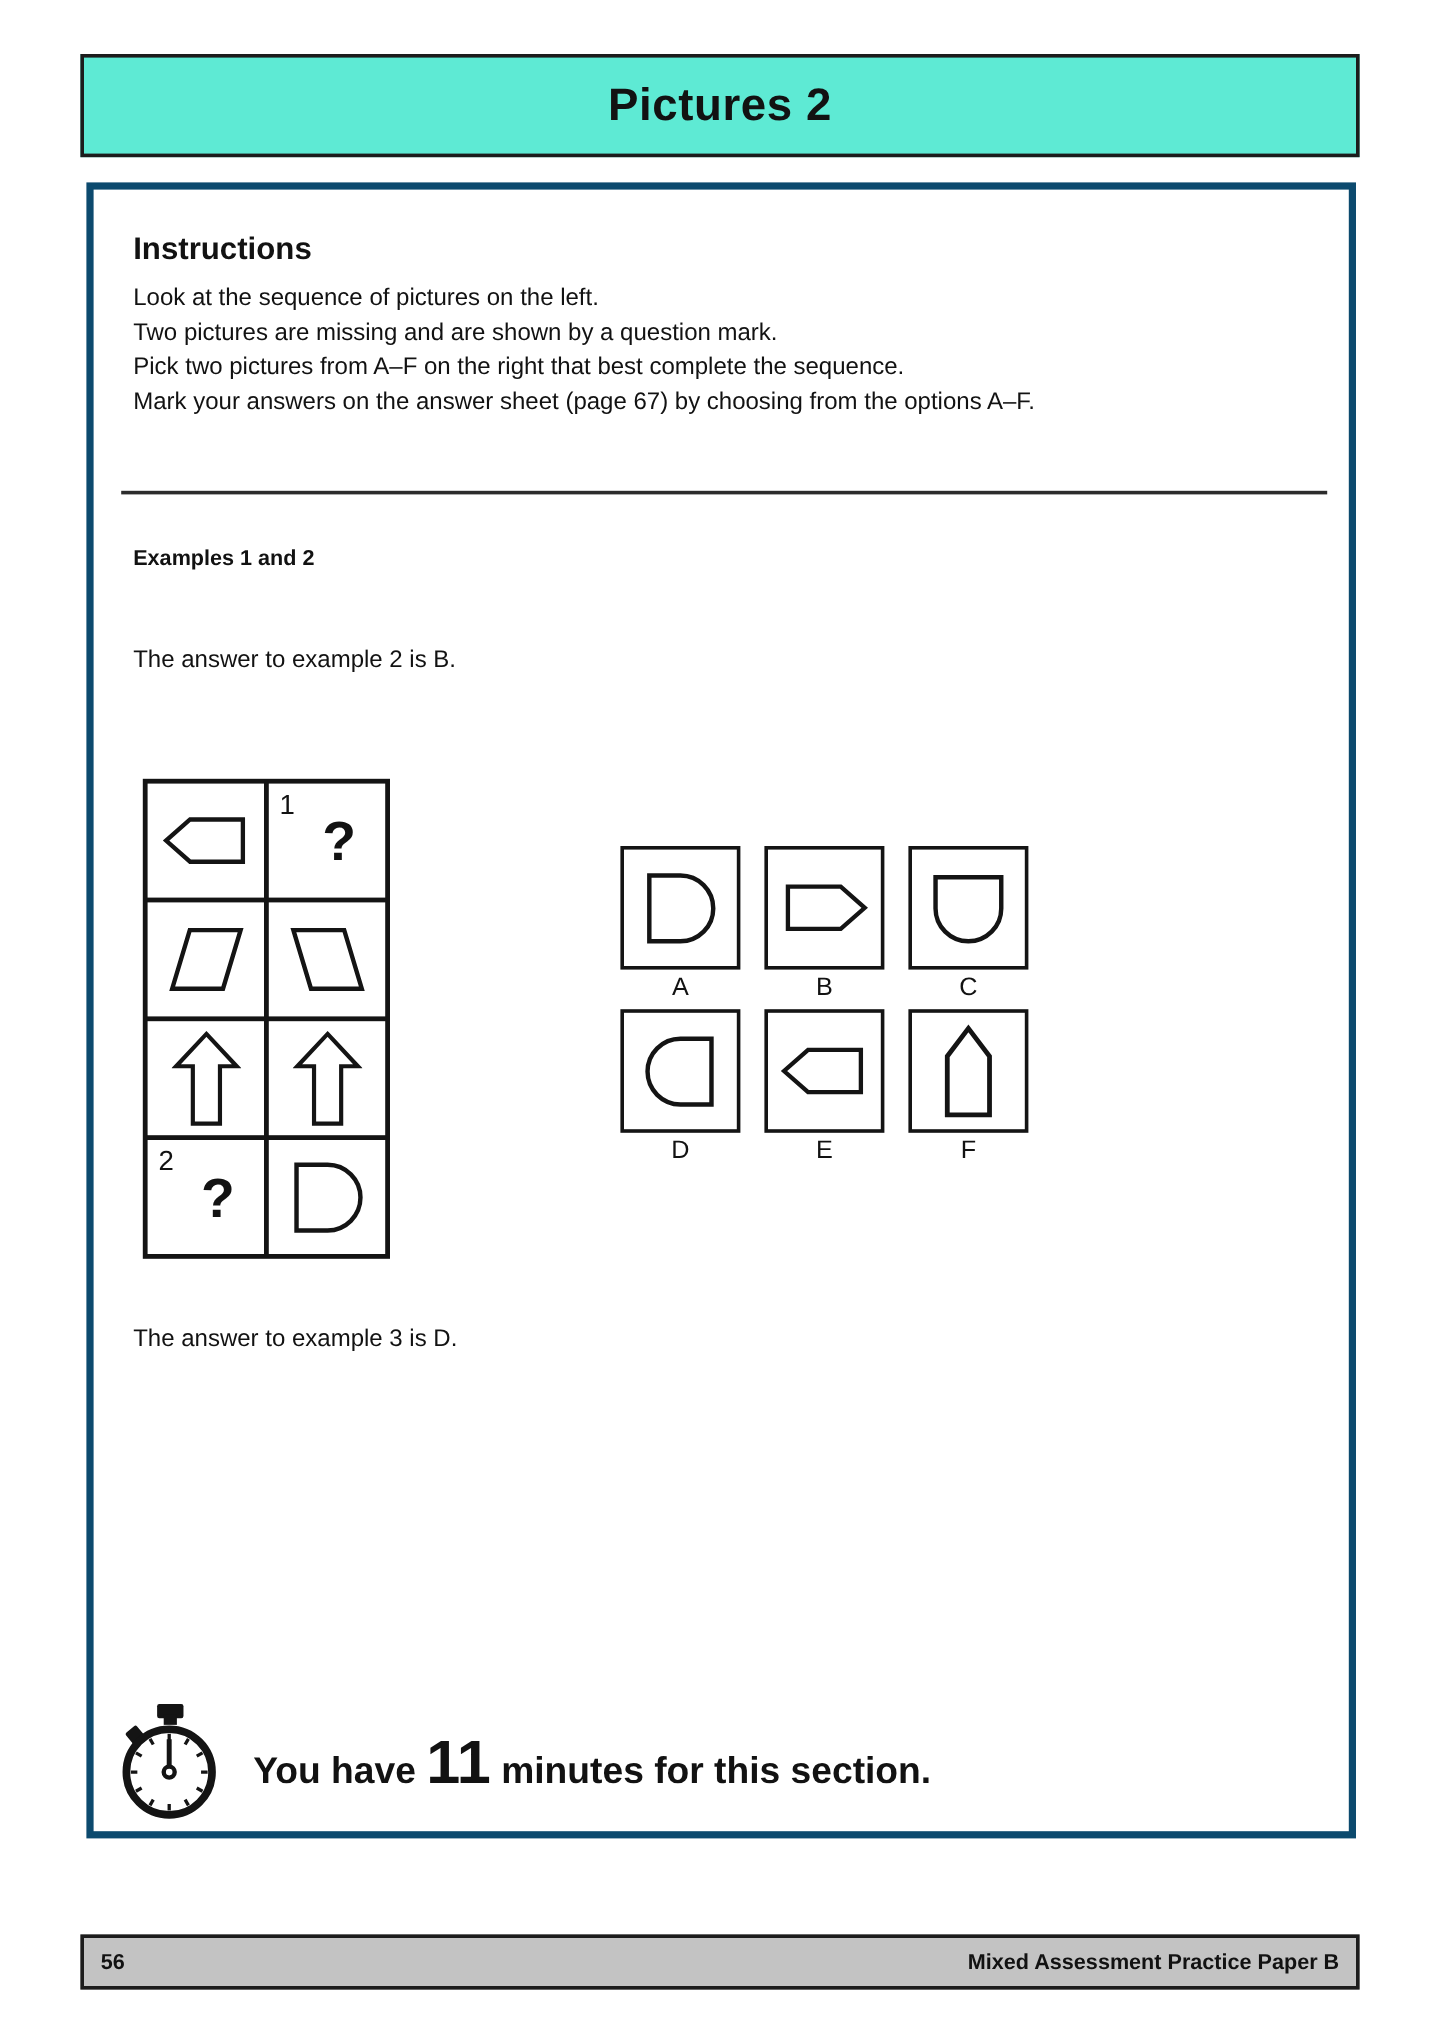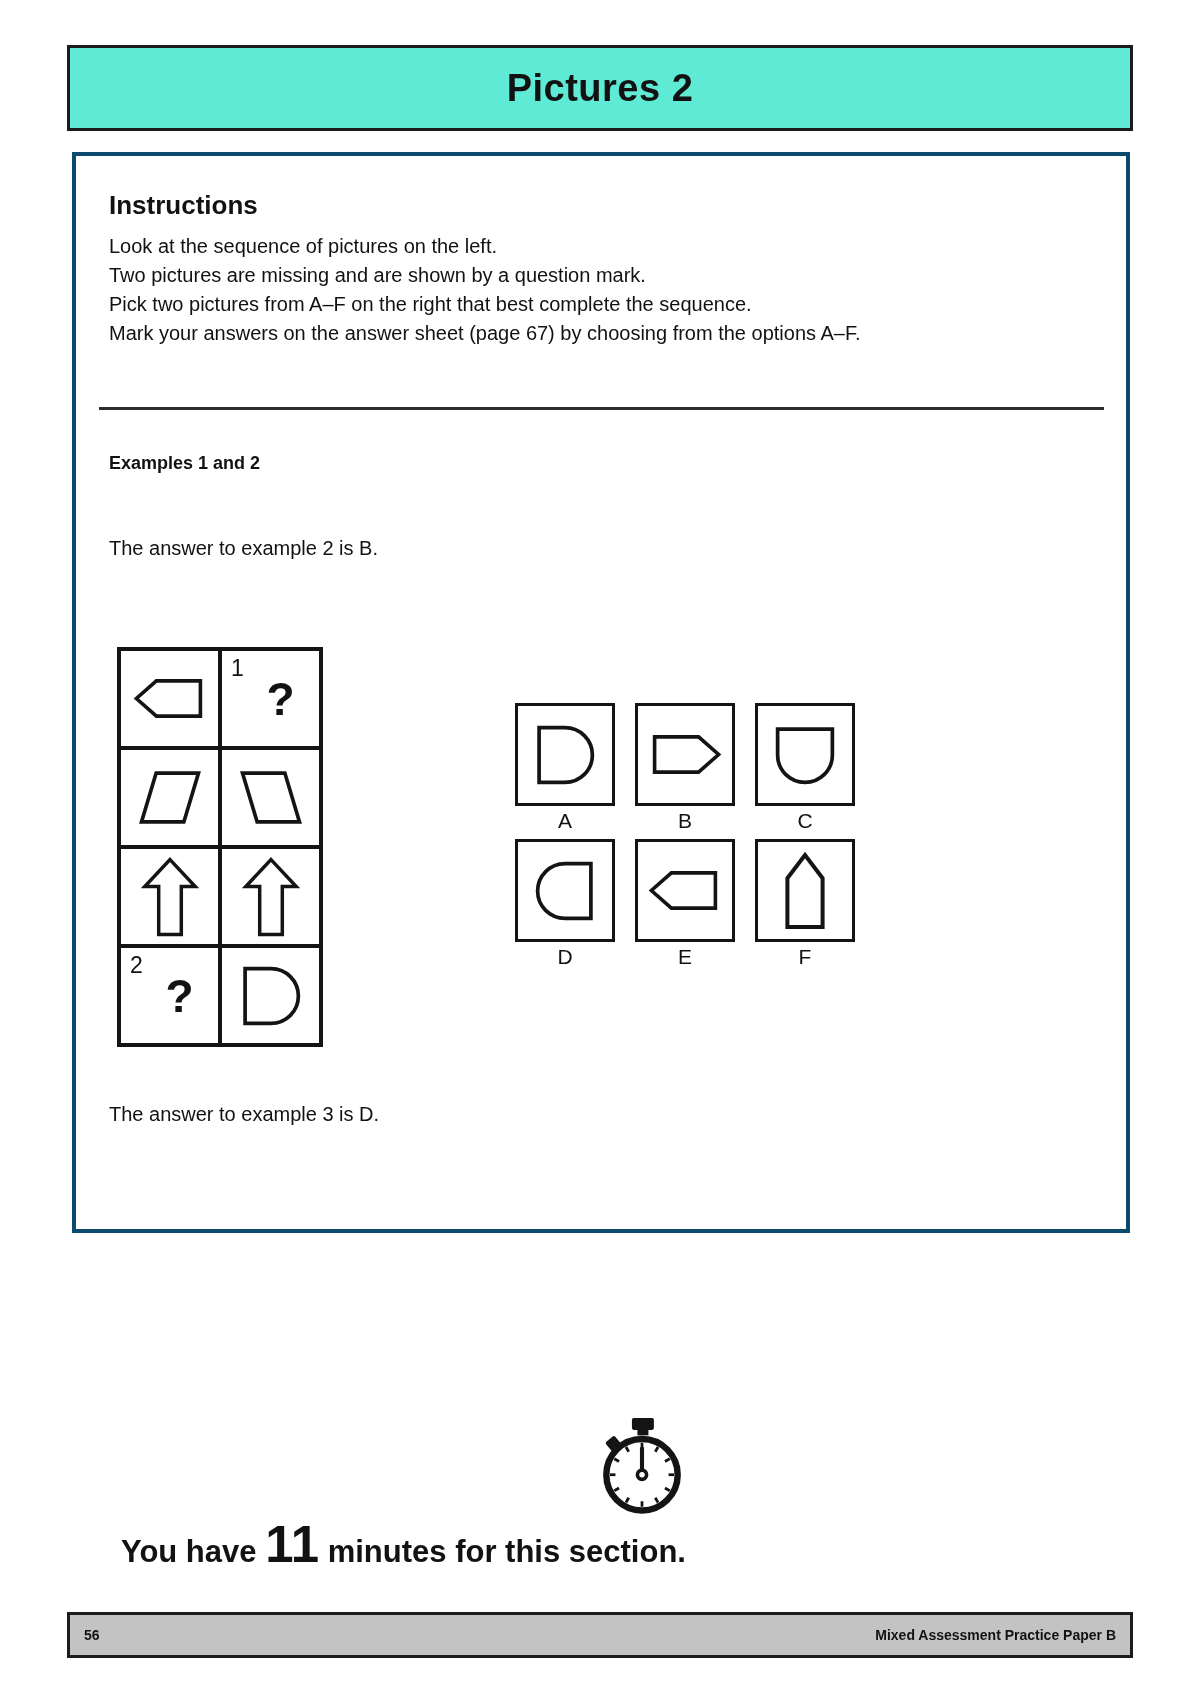--- a/index.html
+++ b/index.html
@@ -11,22 +11,22 @@
   
   .title-box {
     position:absolute; left:67px; top:45px; width:1066px; height:86px;
     border:3px solid #1c1c1c; box-sizing:border-box;
     display:flex; align-items:center; justify-content:center; background:#5eead4;
   }
   .title-box .title { font-size:38px; font-weight:bold; letter-spacing:0.5px; }
 
   
   .main-box {
-    position:absolute; left:72px; top:152px; width:1058px; height:1081px;
-    border:4px solid #0c4a6e; box-sizing:border-box; background:#fff;
+    position:absolute; left:72px; top:152px; width:1058px; height:1380px;
+    border:6px solid #0c4a6e; box-sizing:border-box; background:#fff;
   }
 
   .h-instructions { position:absolute; left:33px; top:34px; font-size:26px; font-weight:bold; }
   .instr-lines { position:absolute; left:33px; top:76px; font-size:20px; line-height:29px; white-space:nowrap; }
   .divider { position:absolute; left:23px; top:251px; width:1005px; height:3px; background:#2c2c2c; }
   .h-examples { position:absolute; left:33px; top:297px; font-size:18px; font-weight:bold; }
   .body-line { position:absolute; left:33px; font-size:20px; white-space:nowrap; }
 
   
   .seq-grid {
@@ -43,30 +43,30 @@
     display:grid; grid-template-columns:repeat(3, 100px); column-gap:20px; row-gap:4px;
   }
   .option { display:flex; flex-direction:column; align-items:center; }
   .obox {
     width:100px; height:103px; border:3px solid #141414; box-sizing:border-box;
     display:flex; align-items:center; justify-content:center; background:#fff;
   }
   .olabel { font-size:21px; margin-top:3px; height:26px; }
 
   
-  .timer { position:absolute; left:19px; top:1262px; display:flex; align-items:flex-end;flex-direction:column; }
+  .timer { position:absolute; left:19px; top:1262px; display:flex; align-items:center; }
   .timer-text { margin-left:26px; font-weight:bold; font-size:31px; white-space:nowrap; }
   .timer-text .big { font-size:51px; }
 
   
   .footer {
     position:absolute; left:67px; top:1612px; width:1066px; height:46px; box-sizing:border-box;
     background:#c3c3c3; border:3px solid #1c1c1c;
     display:flex; align-items:center; justify-content:space-between;
-    padding:0 14px; font-weight:bold; font-size:14px;
+    padding:0 14px; font-weight:bold; font-size:18px;
   }
 
   svg { display:block; }
   .shape { stroke:#141414; fill:none; }
 </style>
 </head>
 <body>
 
 <div class="page">
 

